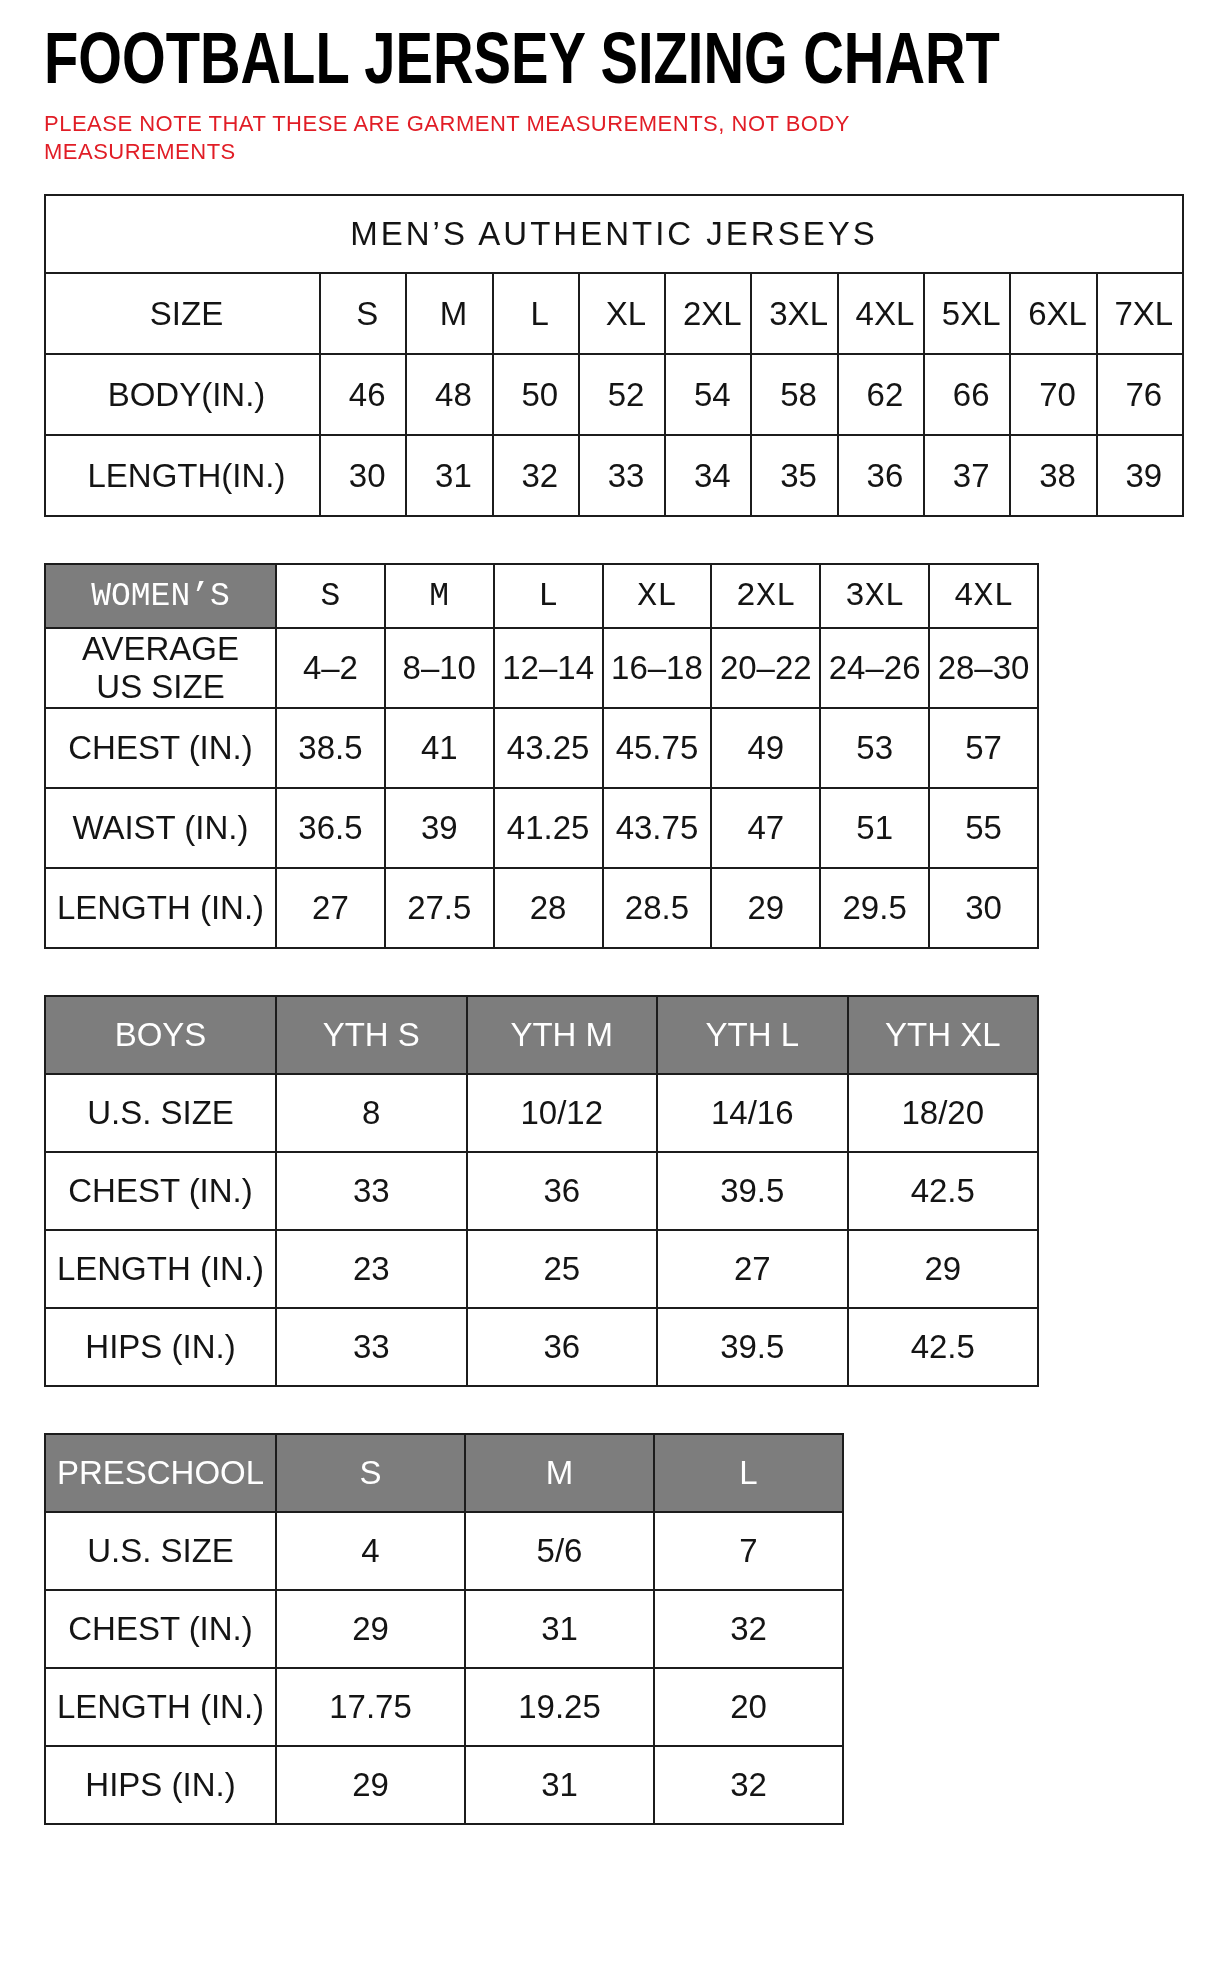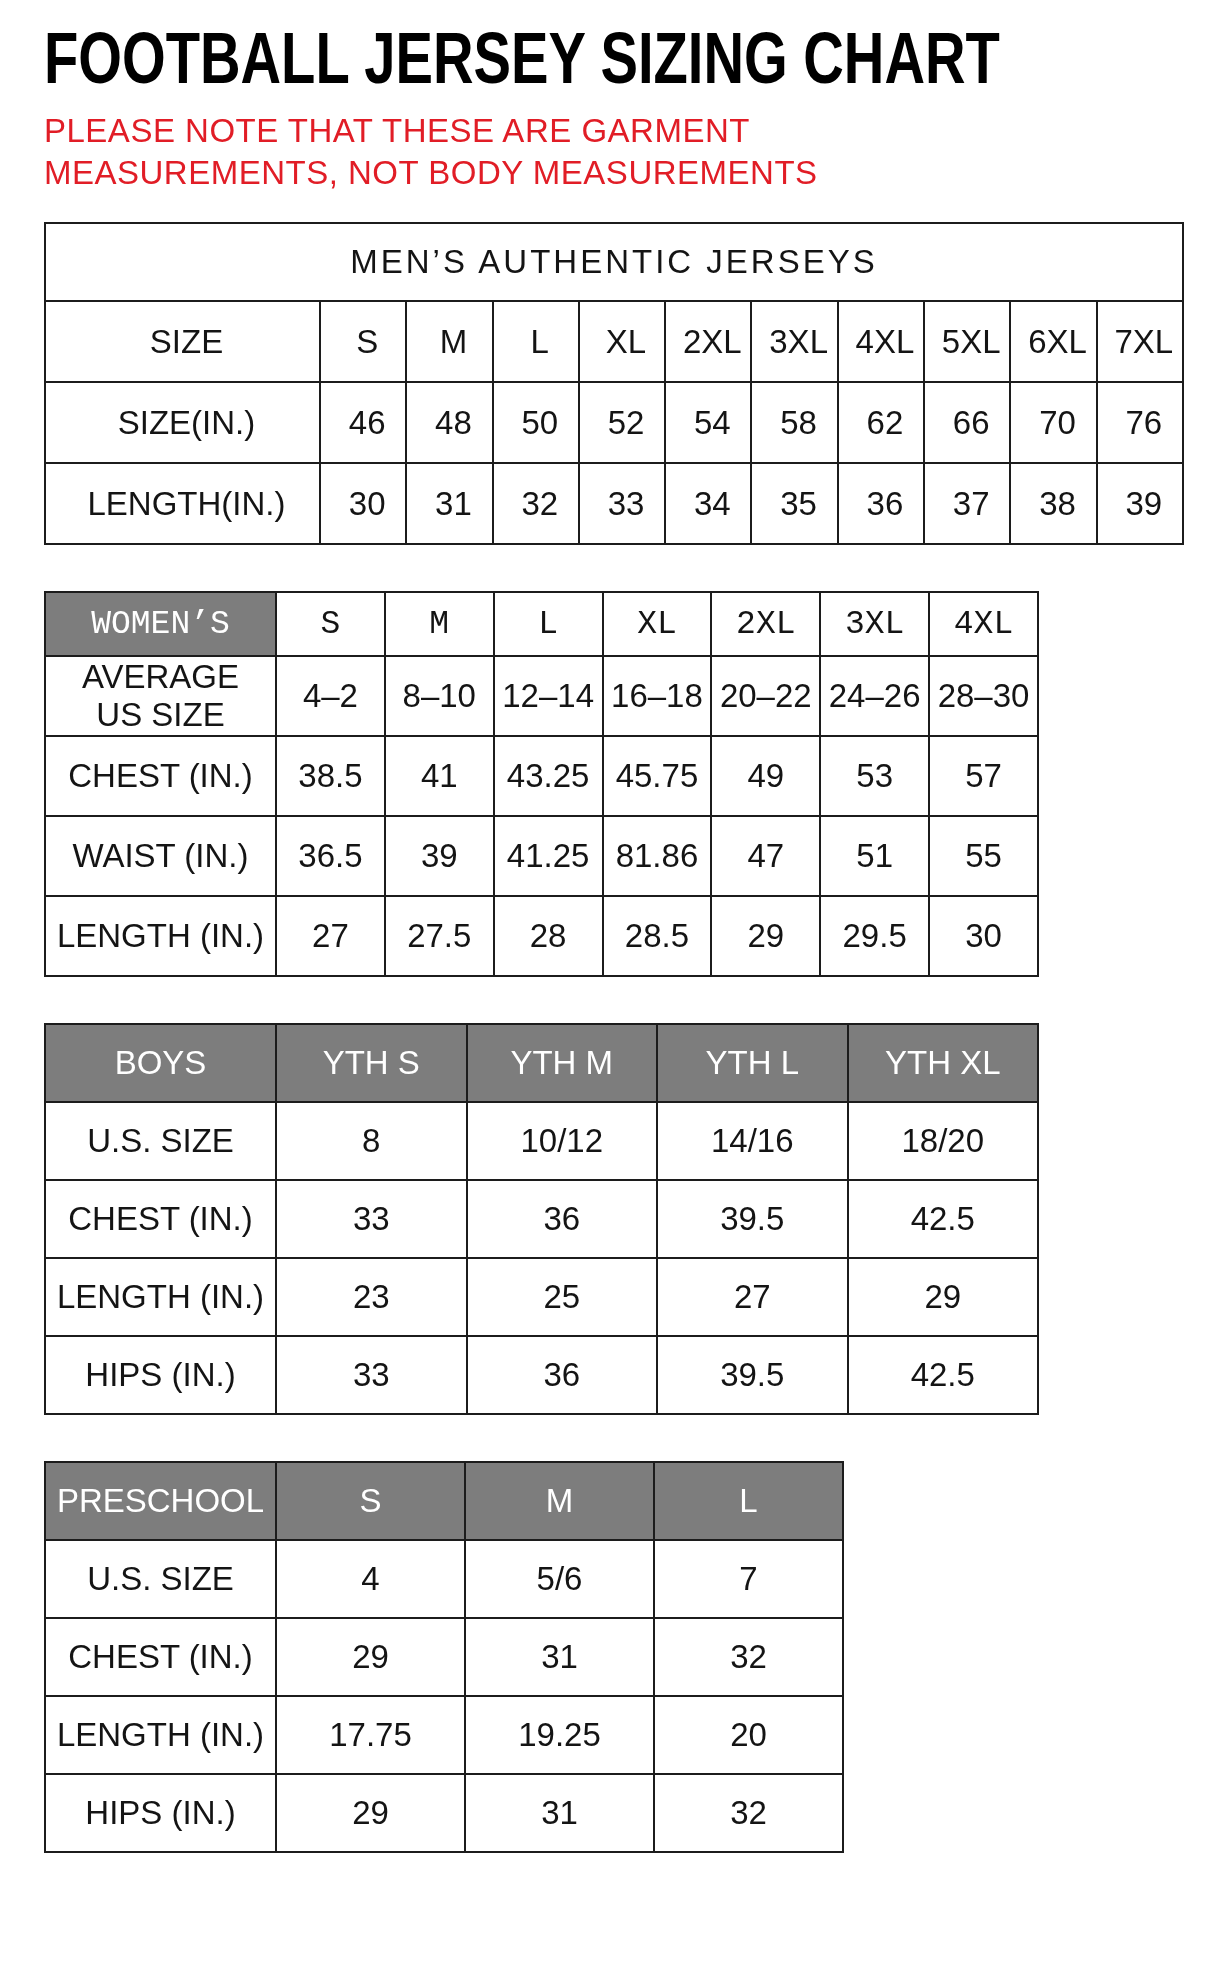--- a/index.html
+++ b/index.html
@@ -9,21 +9,21 @@
   .page { padding:22px 36px 26px 44px; }
 
   h1.title {
     margin:0 0 16px 0;
     font-size:72px; font-weight:bold; line-height:1.0;
     white-space:nowrap; letter-spacing:0;
     transform:scaleX(0.78); transform-origin:left center;
     color:#000;
   }
   .note {
-    color:var(--red); font-size:33px; line-height:1.28;
+    color:var(--red); font-size:22px; line-height:1.28;
     max-width:920px; margin:0 0 28px 0; letter-spacing:0.5px;
   }
 
   table.t { border-collapse:collapse; table-layout:fixed; margin:0 4px 46px 0; }
   .t th, .t td {
     border:2px solid var(--border);
     text-align:center; vertical-align:middle;
     font-size:33px; font-weight:normal; padding:0 4px;
     color:var(--ink); background:#fff;
   }
@@ -82,21 +82,21 @@
           <td>L</td>
           <td>XL</td>
           <td>2XL</td>
           <td>3XL</td>
           <td>4XL</td>
           <td>5XL</td>
           <td>6XL</td>
           <td>7XL</td>
         </tr>
         <tr>
-          <td class="label-cell">SIZE(IN.)</td>
+          <td class="label-cell">BODY(IN.)</td>
           <td>46</td>
           <td>48</td>
           <td>50</td>
           <td>52</td>
           <td>54</td>
           <td>58</td>
           <td>62</td>
           <td>66</td>
           <td>70</td>
           <td>76</td>
@@ -160,21 +160,21 @@
           <td>45.75</td>
           <td>49</td>
           <td>53</td>
           <td>57</td>
         </tr>
         <tr>
           <td class="label-cell">WAIST (IN.)</td>
           <td>36.5</td>
           <td>39</td>
           <td>41.25</td>
-          <td>81.86</td>
+          <td>43.75</td>
           <td>47</td>
           <td>51</td>
           <td>55</td>
         </tr>
         <tr>
           <td class="label-cell">LENGTH (IN.)</td>
           <td>27</td>
           <td>27.5</td>
           <td>28</td>
           <td>28.5</td>

